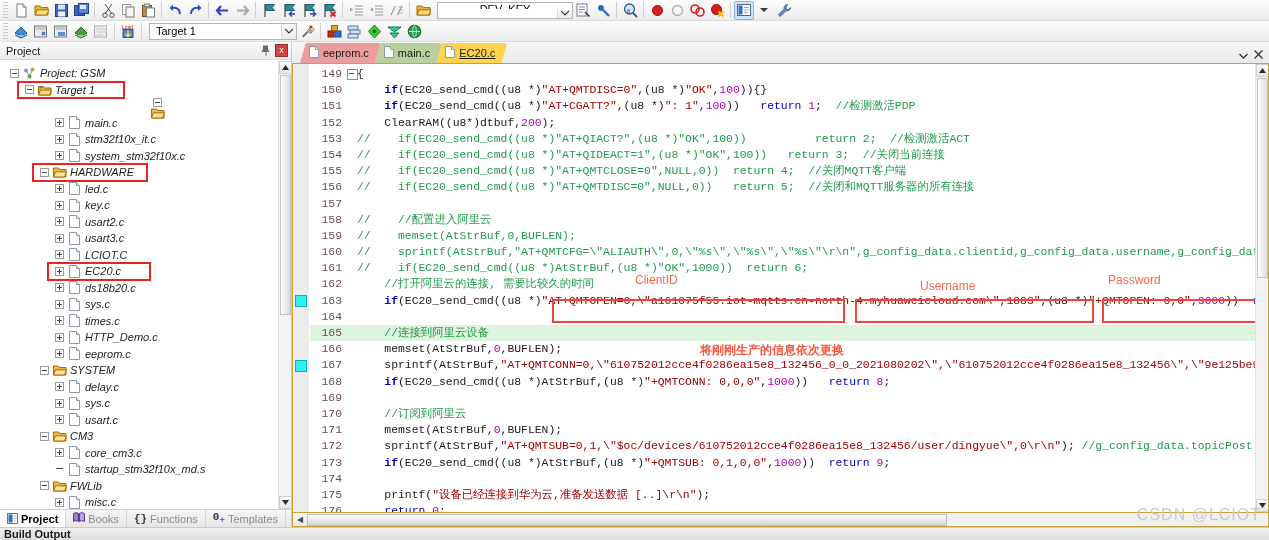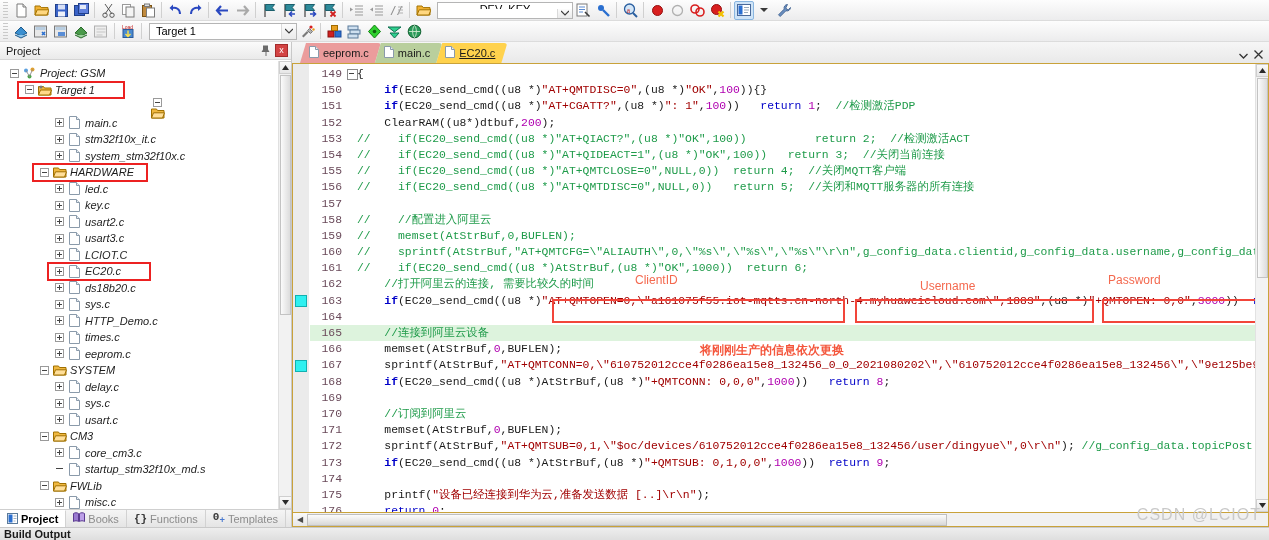--- a/index.html
+++ b/index.html
@@ -922,31 +922,31 @@
               <span class="tlabel">sys.c</span>
             </div>
             <div class="tnode" style="padding-left: 51px;">
               <span class="expander plus"></span>
               <span class="ticon">
                 <svg width="11" height="13" viewBox="0 0 11 13">
                   <path d="M0.5 0.5h7l3 3v9h-10z" fill="#fff" stroke="#8a9aaa"></path>
                   <path d="M7.5 0.5v3h3" fill="#e6ecf2" stroke="#8a9aaa"></path>
                 </svg>
               </span>
+              <span class="tlabel">times.c</span>
+            </div>
+            <div class="tnode" style="padding-left: 51px;">
+              <span class="expander plus"></span>
+              <span class="ticon">
+                <svg width="11" height="13" viewBox="0 0 11 13">
+                  <path d="M0.5 0.5h7l3 3v9h-10z" fill="#fff" stroke="#8a9aaa"></path>
+                  <path d="M7.5 0.5v3h3" fill="#e6ecf2" stroke="#8a9aaa"></path>
+                </svg>
+              </span>
               <span class="tlabel">HTTP_Demo.c</span>
-            </div>
-            <div class="tnode" style="padding-left: 51px;">
-              <span class="expander plus"></span>
-              <span class="ticon">
-                <svg width="11" height="13" viewBox="0 0 11 13">
-                  <path d="M0.5 0.5h7l3 3v9h-10z" fill="#fff" stroke="#8a9aaa"></path>
-                  <path d="M7.5 0.5v3h3" fill="#e6ecf2" stroke="#8a9aaa"></path>
-                </svg>
-              </span>
-              <span class="tlabel">times.c</span>
             </div>
             <div class="tnode" style="padding-left: 51px;">
               <span class="expander plus"></span>
               <span class="ticon">
                 <svg width="11" height="13" viewBox="0 0 11 13">
                   <path d="M0.5 0.5h7l3 3v9h-10z" fill="#fff" stroke="#8a9aaa"></path>
                   <path d="M7.5 0.5v3h3" fill="#e6ecf2" stroke="#8a9aaa"></path>
                 </svg>
               </span>
               <span class="tlabel">eeprom.c</span>

